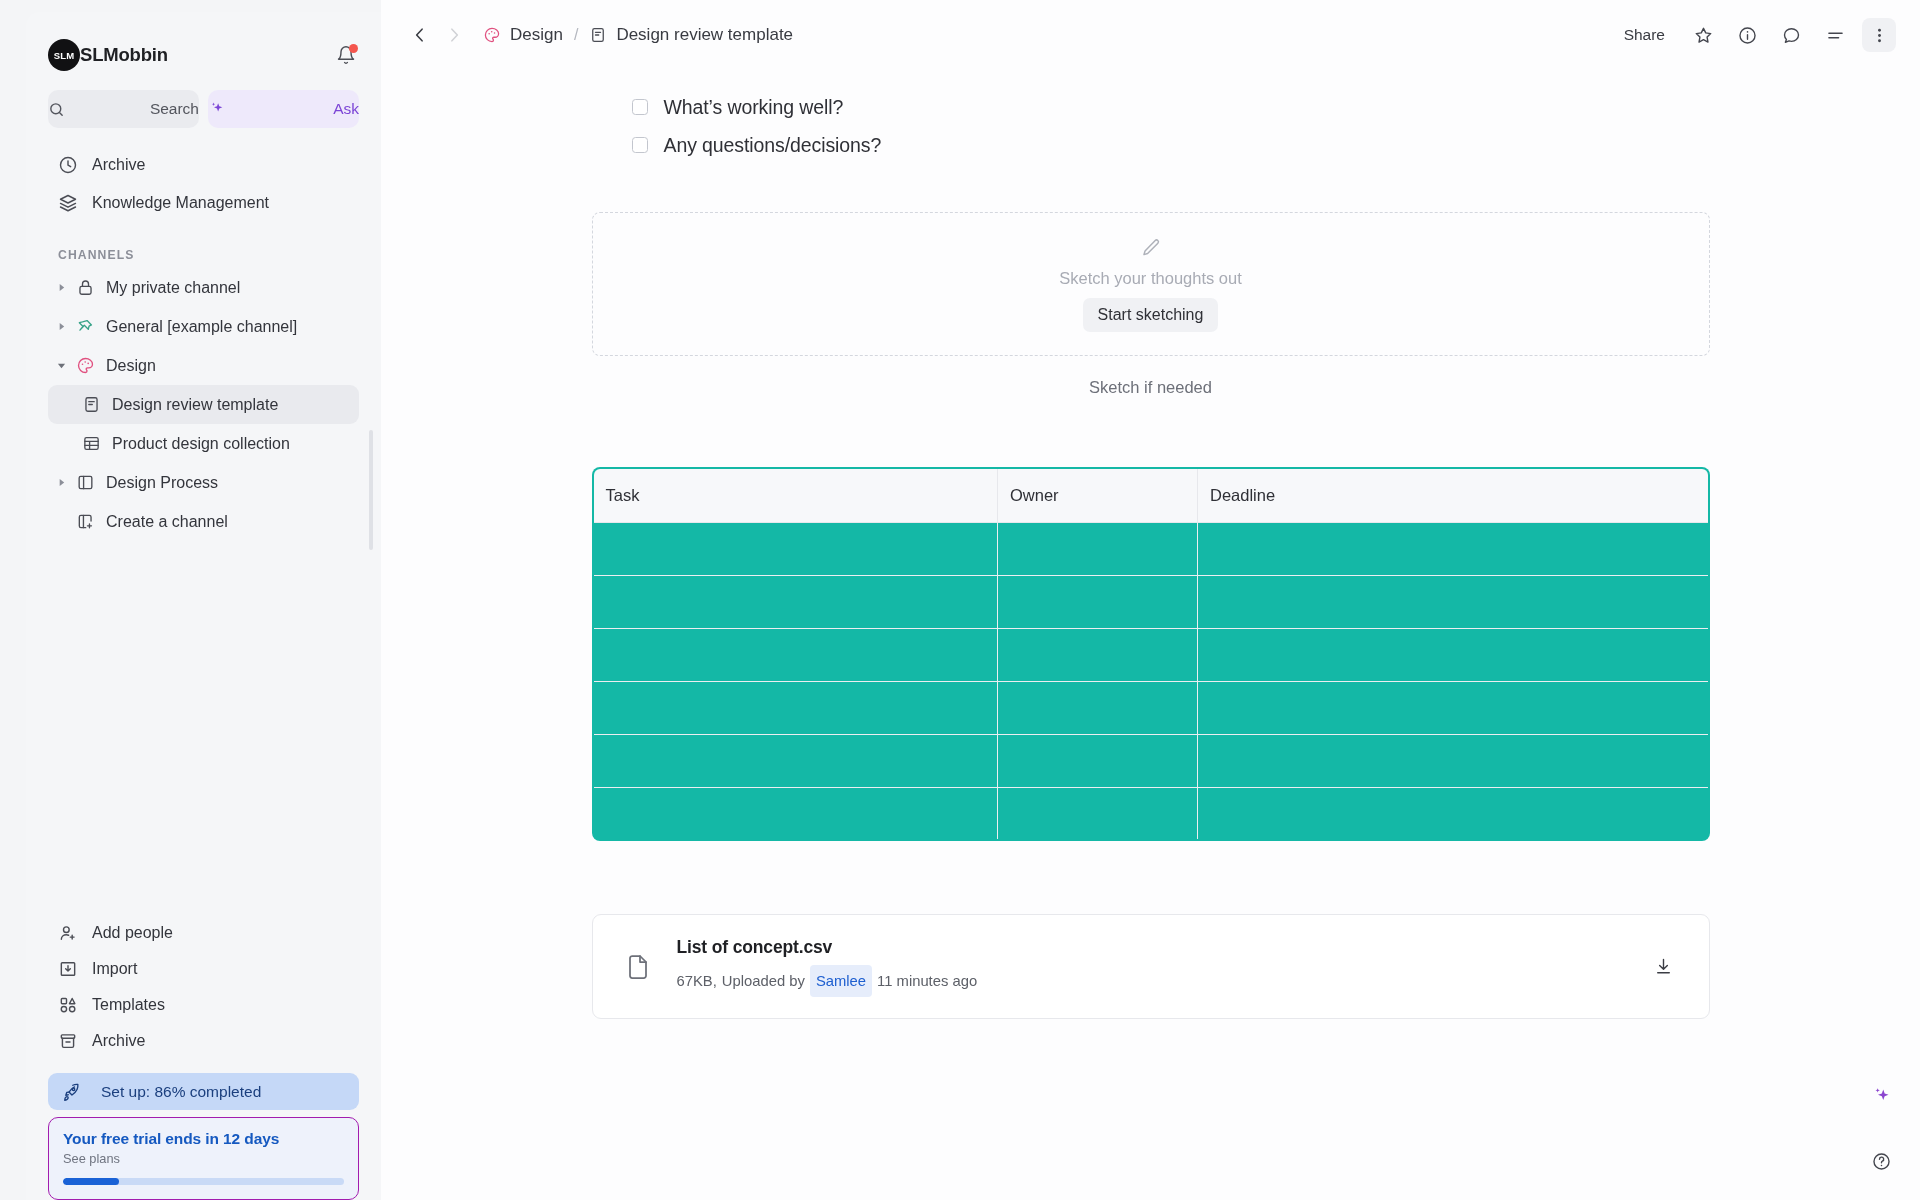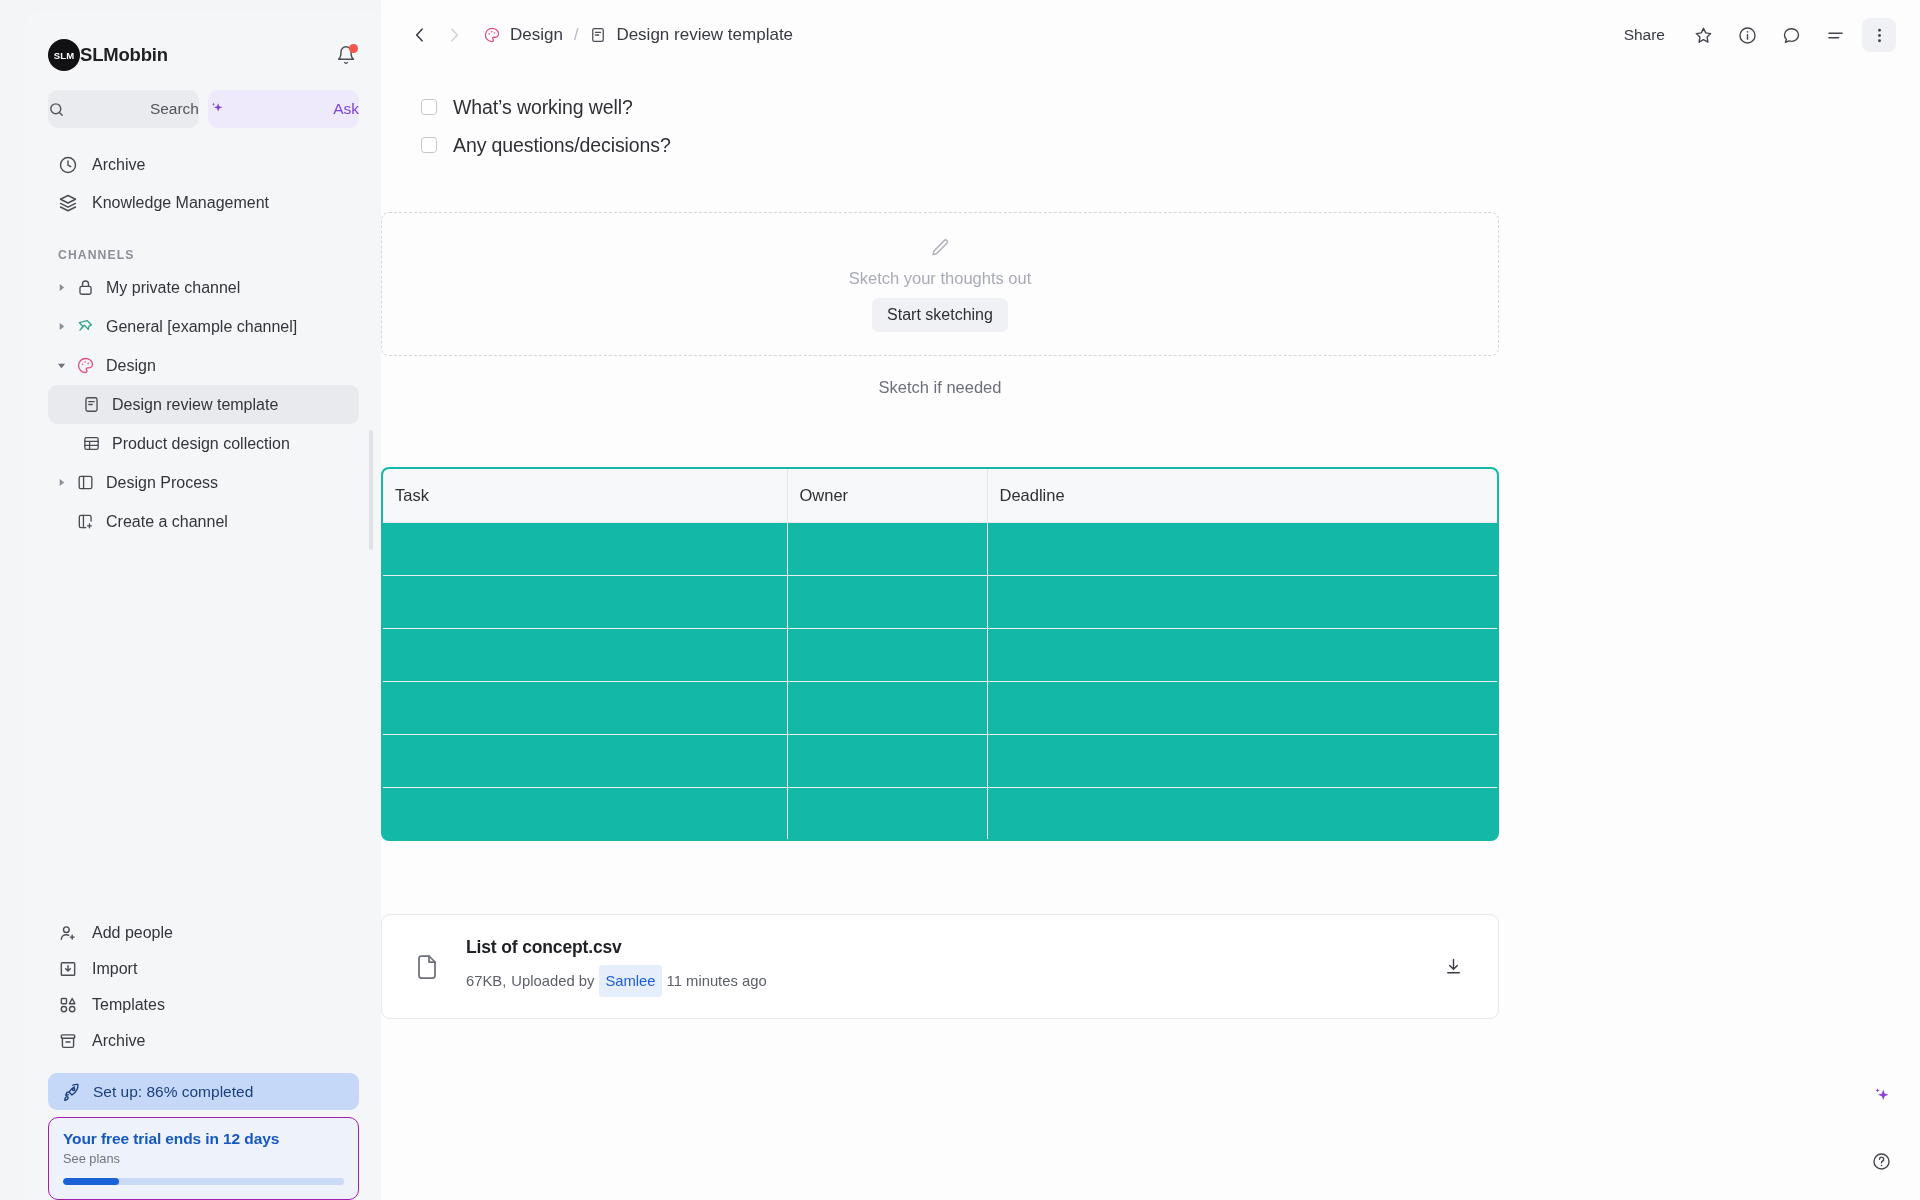--- a/index.html
+++ b/index.html
@@ -90,21 +90,21 @@
   .ch-row.indent { padding-left: 30px; }
 
   .sb-spacer { flex: 1; }
 
   .sb-bottom { padding: 0 22px 0 22px; }
   .sb-bottom .nav-item { height: 36px; }
 
   .setup-banner {
     margin: 14px 22px 0 22px; height: 37px;
     background: #c5d8f7; border-radius: 9px;
-    display: flex; align-items: center; gap: 12px;
+    display: flex; align-items: center; gap: 20px;
     padding: 0 14px; cursor: pointer;
     color: #1b3f7e; font-size: 15.5px; font-weight: 500;
   }
   .trial-card {
     margin: 7px 22px 0 22px;
     background: #eef2fb; border: 1px solid #a21caf; border-radius: 10px;
     padding: 12px 14px 14px 14px;
   }
   .trial-title { font-size: 15.5px; font-weight: 700; color: #1559c0; letter-spacing: -.1px; }
   .trial-sub { font-size: 12.8px; color: #6f7480; margin-top: 3px; cursor: pointer; }
@@ -134,21 +134,21 @@
   .crumbs { display: flex; align-items: center; gap: 9px; margin-left: 12px; }
   .crumb { display: flex; align-items: center; gap: 9px; cursor: pointer; font-size: 17px; color: #393b42; }
   .crumb-sep { color: #b5b8c0; font-size: 16px; margin: 0 2px; }
   .tb-spacer { flex: 1; }
   .tb-right { display: flex; align-items: center; gap: 10px; }
   .share-btn {
     font-size: 15.5px; color: #393b42; padding: 7px 11px; border-radius: 8px; cursor: pointer;
   }
 
   .doc {
-    flex: 1; overflow: hidden; display: flex; justify-content: flex-start;
+    flex: 1; overflow: hidden; display: flex; justify-content: center;
   }
   .doc-inner { width: 1118px; padding-top: 18px; }
 
   .check-list { padding-left: 40px; }
   .check-row { display: flex; align-items: center; gap: 16px; height: 38px; }
   .cbox {
     width: 16px; height: 16px; border: 1.6px solid #c3c6ce; border-radius: 3.5px;
     background: #fff; flex: 0 0 16px; cursor: pointer;
   }
   .check-text { font-size: 19.5px; color: #2f3036; letter-spacing: -.1px; }

